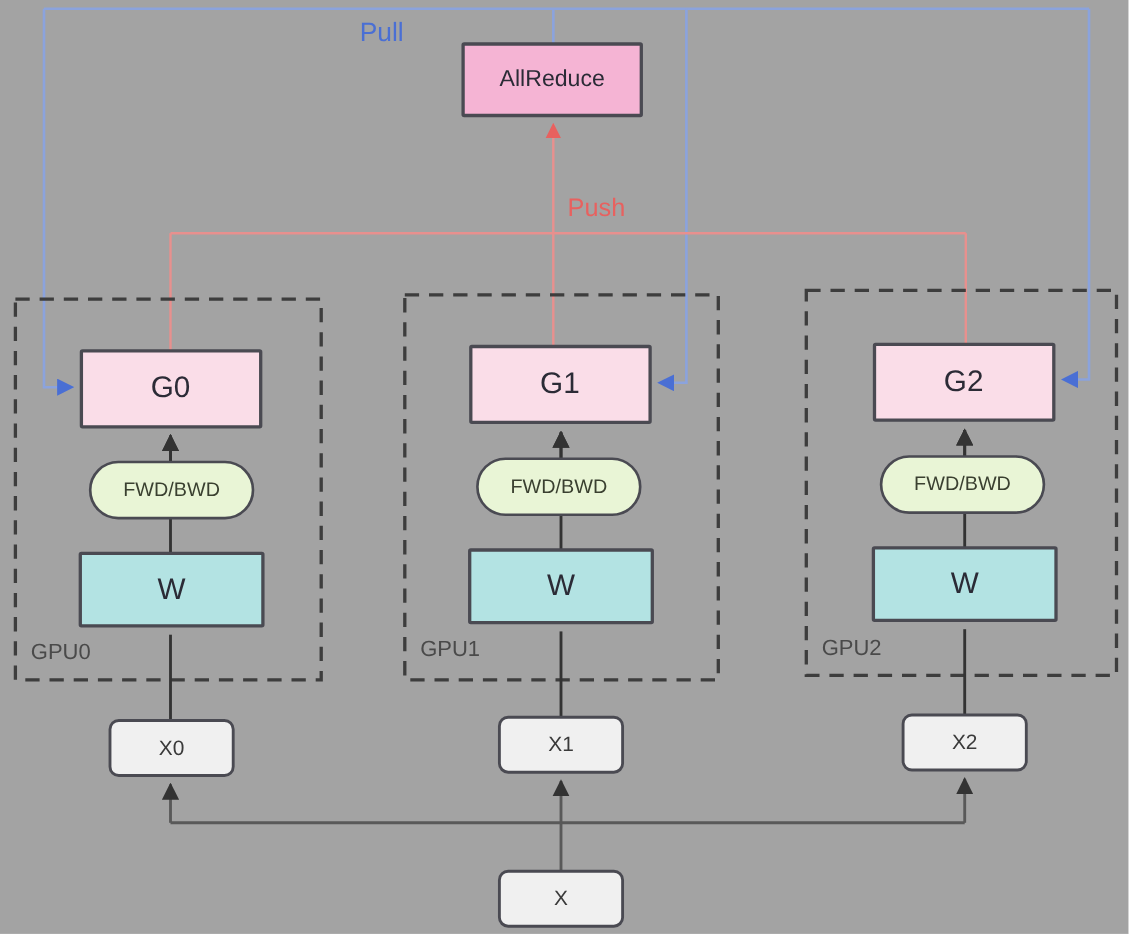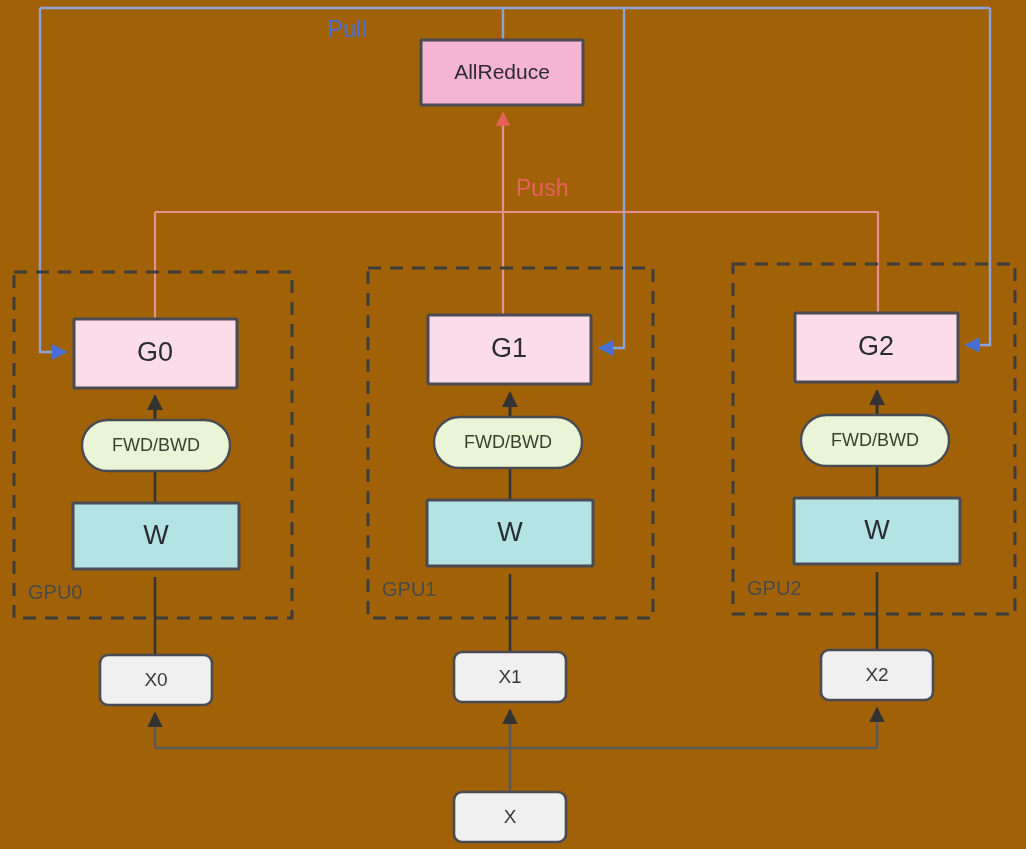--- a/index.html
+++ b/index.html
@@ -11,21 +11,21 @@
   body {
     font-family: "Liberation Sans", sans-serif;
     width: 1026px;
     height: 849px;
     overflow: hidden;
   }
   #diagram-root {
     position: relative;
     width: 1026px;
     height: 849px;
-    background: #a16207;
+    background: #a3a3a3;
   }
   svg.canvas {
     position: absolute;
     top: 0;
     left: 0;
     width: 1026px;
     height: 849px;
     display: block;
   }
   text {

